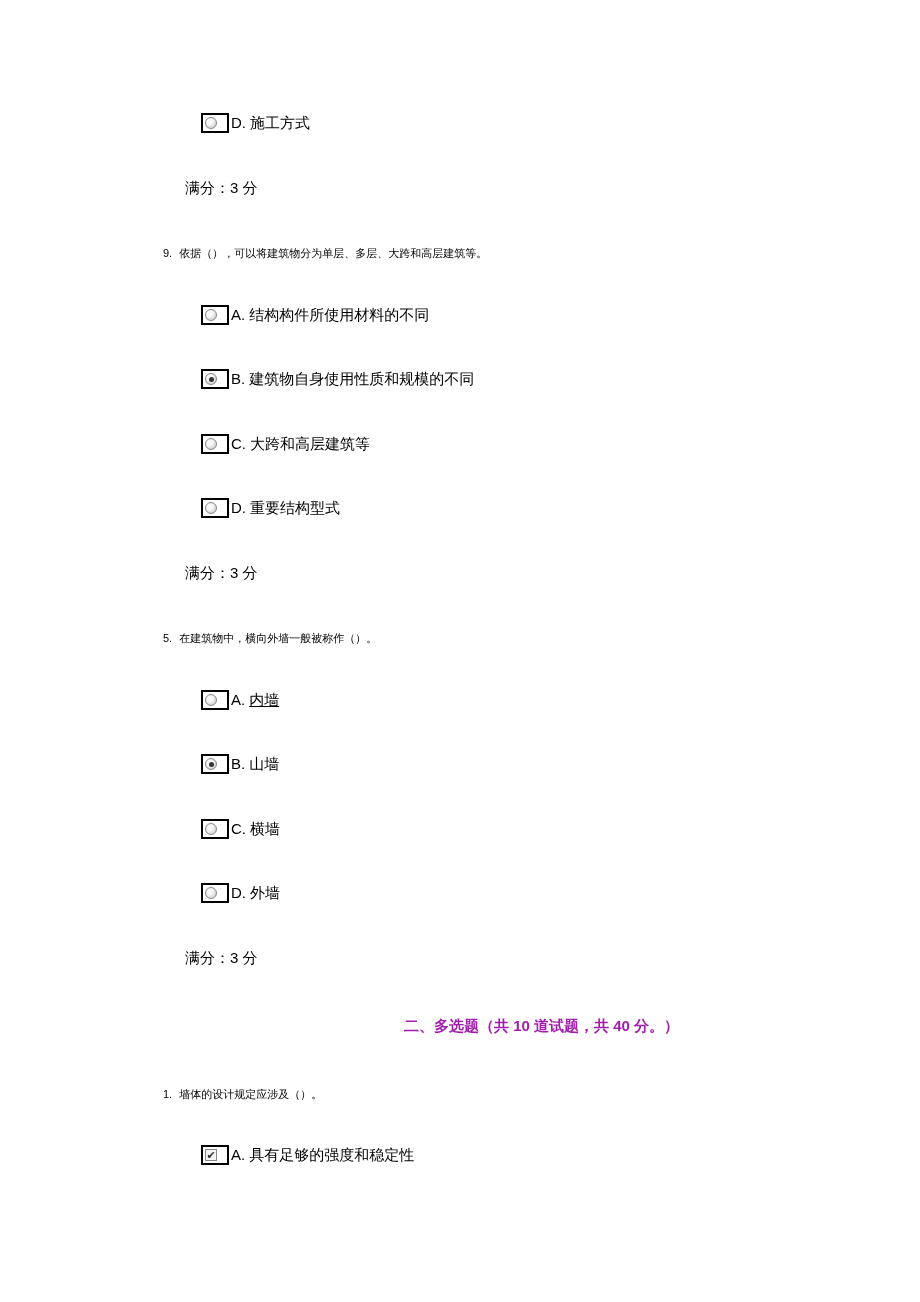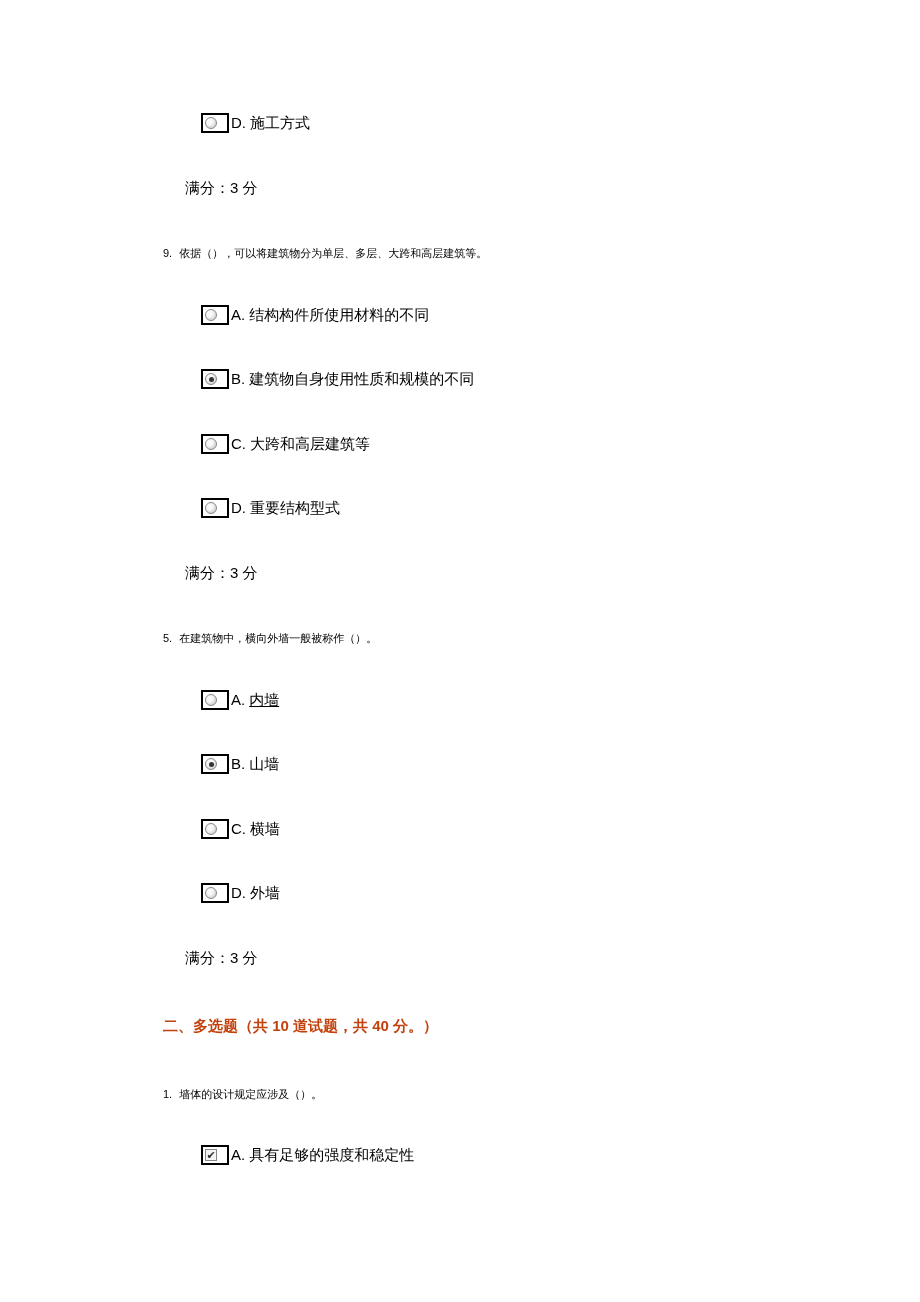--- a/index.html
+++ b/index.html
@@ -80,24 +80,25 @@
       margin-top: 6px;
       margin-bottom: 46px;
       font-size: 15px;
     }
     .question-text {
       margin-bottom: 42px;
       font-size: 11px;
     }
     .section-header {
       font-weight: bold;
-      color: #c2410c;
+      color: #a21caf;
       font-size: 15px;
       margin-top: 8px;
       margin-bottom: 48px;
+      text-align: center;
     }
   </style>
 </head>
 <body>
 
 <div class="option-row">
   <span class="radio-box">
     <span class="radio-circle"></span>
   </span>
   <span class="option-label">D.</span>

